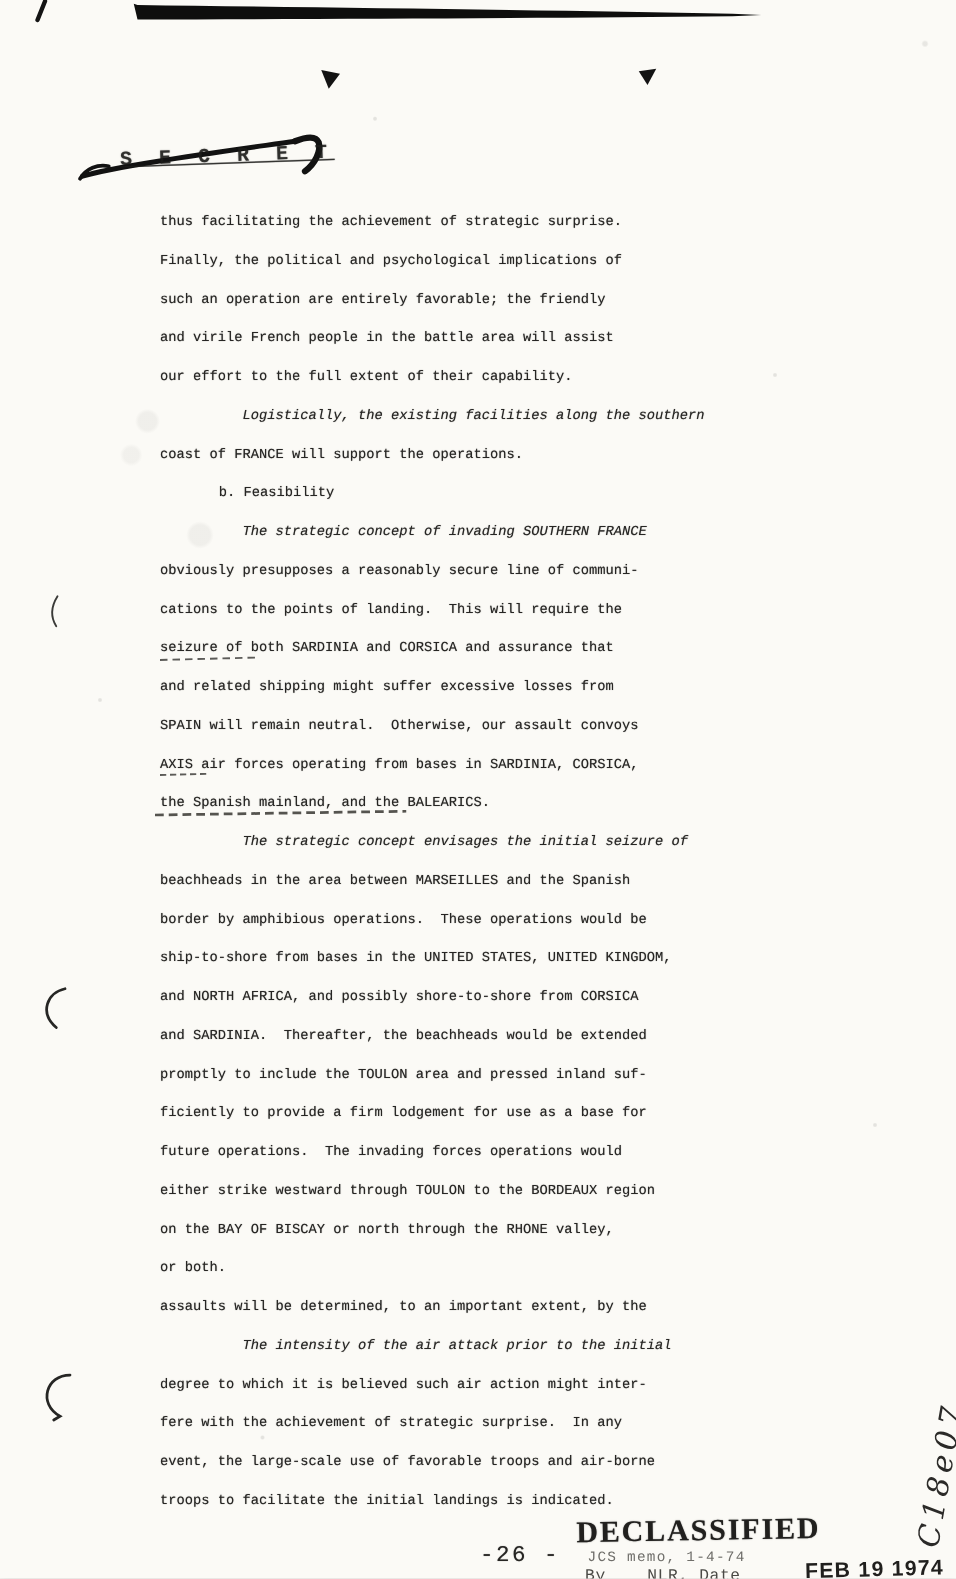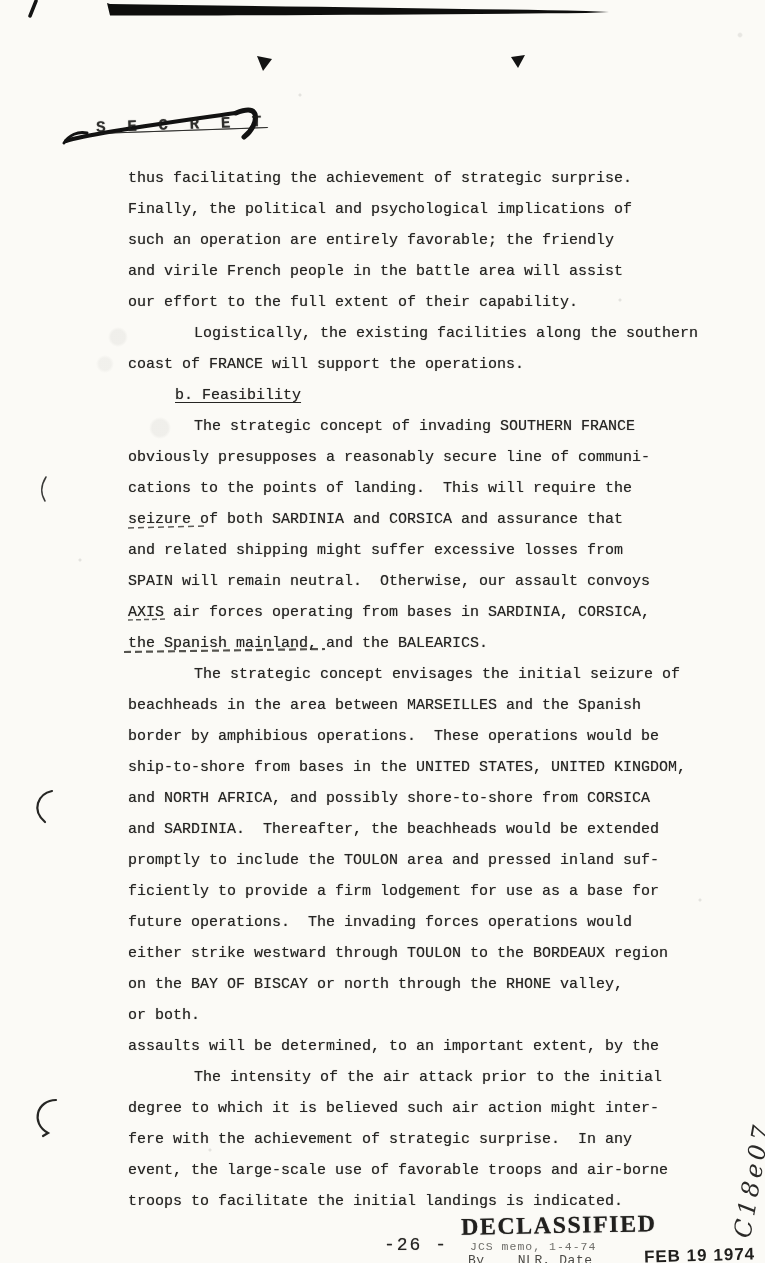--- a/index.html
+++ b/index.html
@@ -26,26 +26,26 @@
   .secret-stamp{
     position:absolute;left:96px;top:116px;
     font-size:16px;font-weight:bold;letter-spacing:6px;
     color:rgba(28,28,26,.82);
     text-decoration:underline;
     transform:rotate(-2deg);
     text-shadow:0 0 1px rgba(20,20,20,.55);
   }
   .doc-body{
     position:absolute;left:128px;top:163px;width:612px;
-    font-size:15px;line-height:31px;
+    font-size:11px;line-height:31px;
     text-shadow:0 0 .8px rgba(30,30,28,.55);
   }
   .line{height:31px;white-space:pre;}
-  .para{padding-left:66px;}
-  .head{padding-left:47px;text-decoration:underline;text-underline-offset:3px;}
+  .para{padding-left:66px;font-style:italic;}
+  .head{padding-left:47px;text-underline-offset:3px;}
   .page-number{
     position:absolute;left:384px;top:1235px;
     font-size:18px;letter-spacing:2px;
     text-shadow:0 0 .8px rgba(30,30,28,.55);
   }
   .declass-title{
     position:absolute;left:461px;top:1212px;
     font-family:"Liberation Serif", serif;
     font-size:24px;font-weight:bold;letter-spacing:1.5px;
     color:#21201e;transform:rotate(-1deg);

